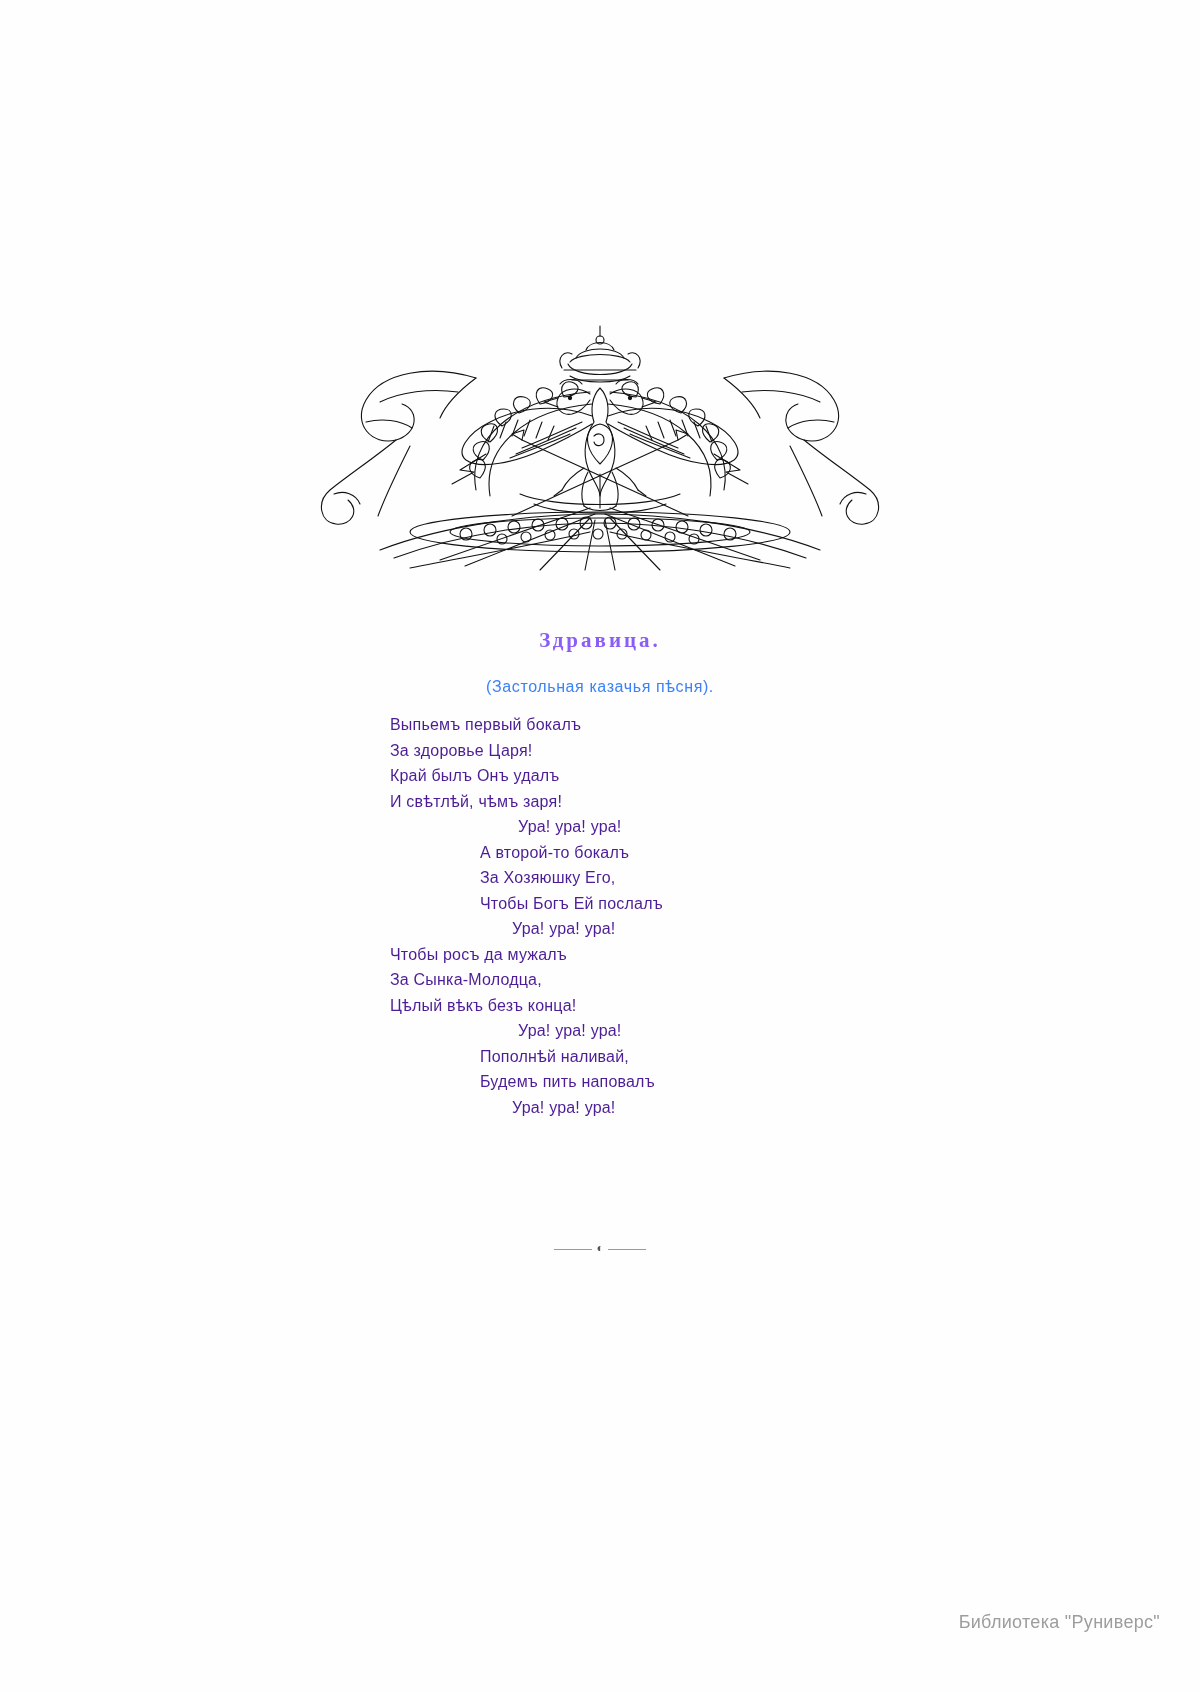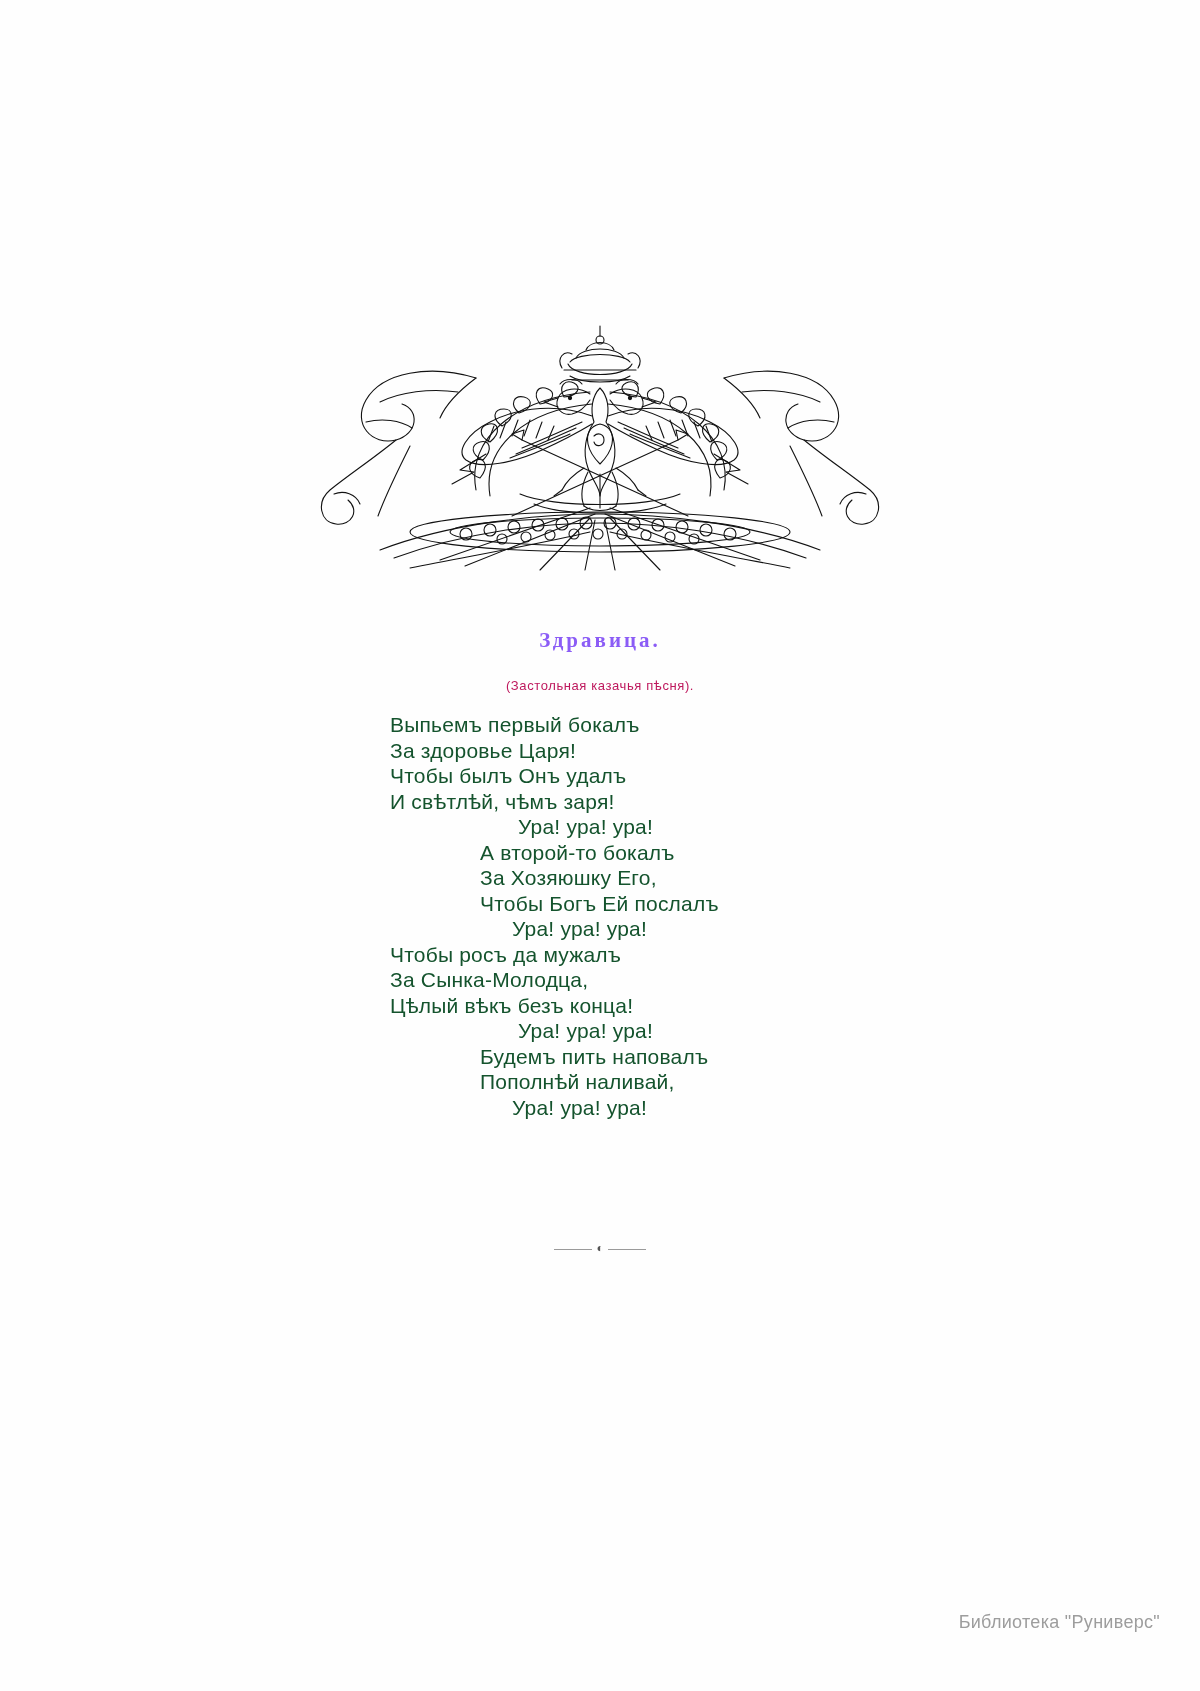--- a/index.html
+++ b/index.html
@@ -47,23 +47,23 @@
     letter-spacing: 3px;
     color: #8b5cf6;
   }
   .subtitle {
     position: absolute;
     left: 0;
     right: 0;
     top: 678px;
     text-align: center;
     font-family: "Liberation Sans", sans-serif;
-    font-size: 13px;
+    font-size: 16px;
     letter-spacing: 0.6px;
-    color: #be185d;
+    color: #3b82f6;
   }
 
   
   .poem {
     position: absolute;
     left: 0;
     right: 0;
     top: 712px;
     display: flex;
     flex-direction: column;
@@ -71,23 +71,23 @@
   }
   .poem-inner {
     width: 420px;
     position: relative;
   }
   .stanza {
     margin-bottom: 0px;
   }
   .line {
     font-family: "Liberation Sans", sans-serif;
-    font-size: 21px;
+    font-size: 16px;
     line-height: 25.5px;
-    color: #14532d;
+    color: #4c1d95;
     letter-spacing: 0.2px;
     white-space: pre;
   }
   .line.indent-0 { padding-left: 0px; }
   .line.indent-1 { padding-left: 90px; }
   .line.refrain-a { padding-left: 128px; }
   .line.refrain-b { padding-left: 122px; }
 
   
   .divider {
@@ -287,42 +287,42 @@
 
   <div class="title">Здравица.</div>
   <div class="subtitle">(Застольная казачья пѣсня).</div>
 
   <div class="poem">
     <div class="poem-inner">
 
       <div class="stanza">
         <div class="line indent-0">Выпьемъ первый бокалъ</div>
         <div class="line indent-0">За здоровье Царя!</div>
-        <div class="line indent-0">Чтобы былъ Онъ удалъ</div>
+        <div class="line indent-0">Край былъ Онъ удалъ</div>
         <div class="line indent-0">И свѣтлѣй, чѣмъ заря!</div>
         <div class="line refrain-a">Ура! ура! ура!</div>
       </div>
 
       <div class="stanza">
         <div class="line indent-1">А второй-то бокалъ</div>
         <div class="line indent-1">За Хозяюшку Его,</div>
         <div class="line indent-1">Чтобы Богъ Ей послалъ</div>
         <div class="line refrain-b">Ура! ура! ура!</div>
       </div>
 
       <div class="stanza">
         <div class="line indent-0">Чтобы росъ да мужалъ</div>
         <div class="line indent-0">За Сынка-Молодца,</div>
         <div class="line indent-0">Цѣлый вѣкъ безъ конца!</div>
         <div class="line refrain-a">Ура! ура! ура!</div>
       </div>
 
       <div class="stanza">
+        <div class="line indent-1">Пополнѣй наливай,</div>
         <div class="line indent-1">Будемъ пить наповалъ</div>
-        <div class="line indent-1">Пополнѣй наливай,</div>
         <div class="line refrain-b">Ура! ура! ура!</div>
       </div>
 
     </div>
   </div>
 
   <div class="divider">
     <span class="rule"></span>
     <span class="knot">◐</span>
     <span class="rule"></span>

